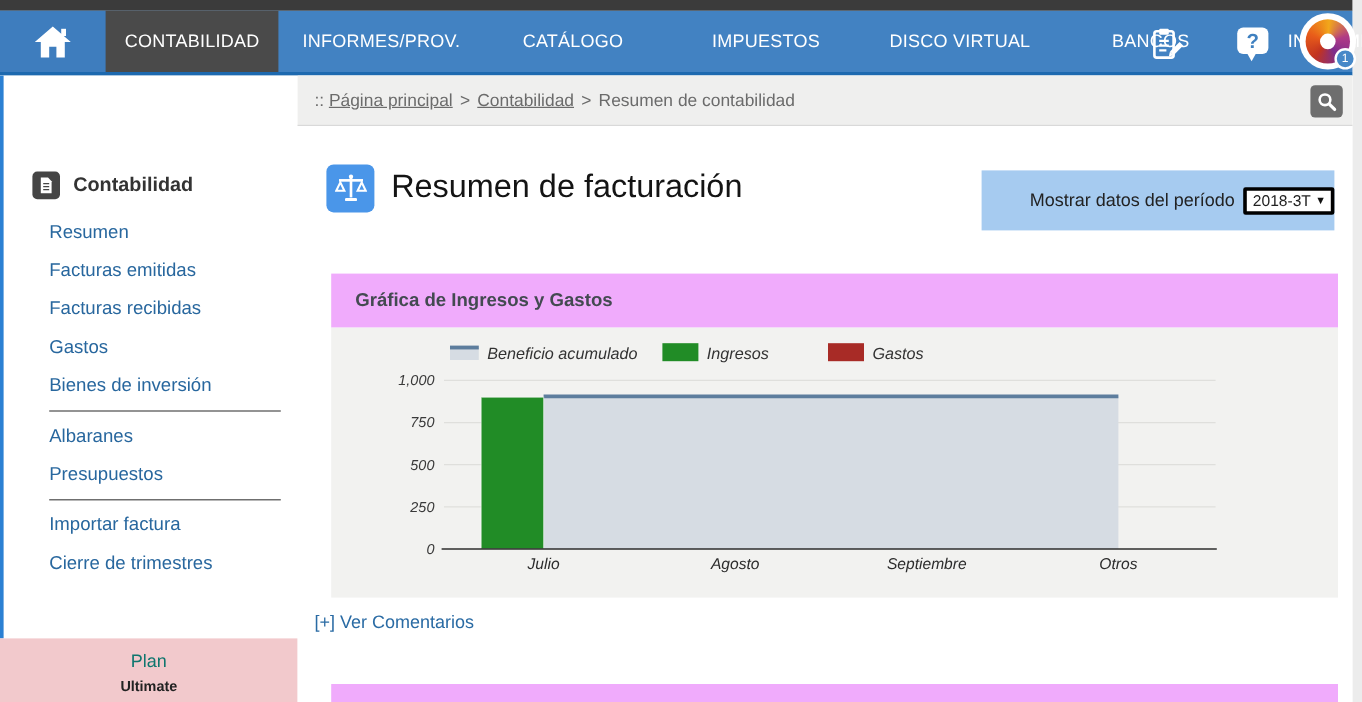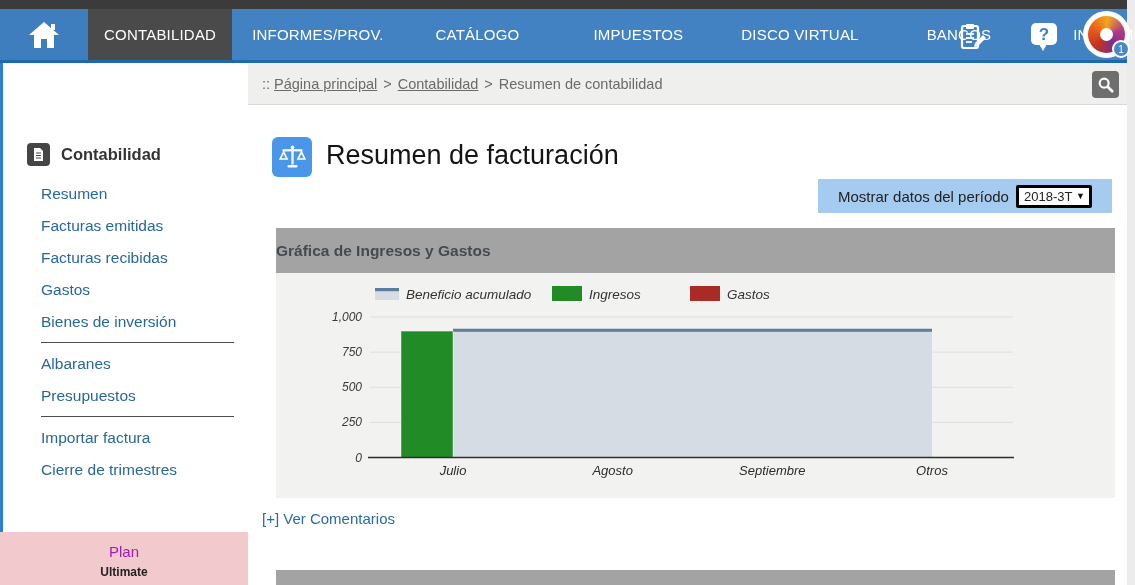--- a/index.html
+++ b/index.html
@@ -29,37 +29,37 @@
   .sb-blueedge { position:absolute; left:0; top:0; width:3px; height:469px; background:#2b80d3; }
   .sb-header { position:absolute; left:27px; top:80px; display:flex; align-items:center; gap:11px; }
   .sb-doc { width:23px; height:23px; background:#454545; border-radius:4px; display:flex; align-items:center; justify-content:center; }
   .sb-title { font-size:16.5px; font-weight:bold; color:#333; }
   .sb-items { position:absolute; left:4px; top:115px; width:248px; }
   .sb-item { height:32px; line-height:32px; padding-left:37px; font-size:15.5px; color:#28679e; cursor:pointer; white-space:nowrap; }
   .sb-divider { height:10px; border-bottom:0; position:relative; }
   .sb-divider:before { content:""; position:absolute; left:37px; right:18px; top:4px; border-top:1px solid #4d4d4d; }
   .sb-item .hl { position:relative; left:-11px; padding:2px 13px 3px 9px; border:2px solid #e23b3b; border-radius:4px; box-shadow:0 0 7px rgba(230,60,60,.85); }
   .plan { position:absolute; left:0; top:469px; width:248px; height:53px; background:#f2c9cc; text-align:center; padding-top:10px; }
-  .plan-line1 { font-size:15px; color:#a21caf; line-height:20px; }
+  .plan-line1 { font-size:15px; color:#0f766e; line-height:20px; }
   .plan-line2 { font-size:12px; font-weight:bold; color:#222; line-height:21px; }
 
   
   .main { position:absolute; left:248px; top:63px; width:879px; height:522px; background:#fff; }
   .breadcrumb { position:absolute; left:0; top:0; width:879px; height:42px; background:#efefee; border-bottom:1px solid #d9d9d9; display:flex; align-items:center; padding-left:14px; font-size:14.5px; color:#6b6b6b; }
   .breadcrumb .lnk { text-decoration:underline; cursor:pointer; margin:0 4px; color:#6b6b6b; }
   .breadcrumb .sep { margin:0 2px; }
   .search-btn { position:absolute; right:8px; top:8px; width:27px; height:27px; background:#6e6e6e; border:0; border-radius:4px; display:flex; align-items:center; justify-content:center; cursor:pointer; }
 
   .title-icon { position:absolute; left:24px; top:74px; width:40px; height:40px; border-radius:6px; background:#4a96e9; display:flex; align-items:center; justify-content:center; }
   .page-title { position:absolute; left:78px; top:77px; font-size:27px; color:#141414; }
-  .period-box { position:absolute; left:570px; top:79px; width:294px; height:34px; background:#a6cbf0; display:flex; align-items:center; justify-content:center; gap:7px; font-size:15px; color:#222;margin-top:37px; }
+  .period-box { position:absolute; left:570px; top:79px; width:294px; height:50px; background:#a6cbf0; display:flex; align-items:center; justify-content:flex-end; gap:7px; font-size:15px; color:#222; }
   .period-select { width:76px; height:23px; background:#fff; border:3px solid #000000; border-radius:2px; font-size:13px; color:#222; display:flex; align-items:center; justify-content:space-between; padding:0 4px 0 5px; cursor:pointer; }
   .sel-arrow { font-size:9px; color:#111; }
 
-  .panel-header { position:absolute; left:28px; width:839px; height:45px; background:#a3a3a3; line-height:45px; font-size:15.5px; font-weight:bold; color:#434a51; }
+  .panel-header { position:absolute; left:28px; width:839px; height:45px; background:#f0abfc; line-height:45px; padding-left:20px; font-size:15.5px; font-weight:bold; color:#434a51; }
   .panel1 { top:165px; }
   .panel2 { top:507px; height:60px; }
   .chart-area { position:absolute; left:28px; top:210px; width:839px; height:225px; background:#f2f2f0; }
   .chart-area svg { display:block; }
   .ytick { font-family:"Liberation Sans",sans-serif; font-style:italic; font-size:12px; fill:#3a3a3a; }
   .xtick { font-family:"Liberation Sans",sans-serif; font-style:italic; font-size:13px; fill:#2c2c2c; }
   .legend-text { font-family:"Liberation Sans",sans-serif; font-style:italic; font-size:13.5px; fill:#333; }
   .comments-link { position:absolute; left:14px; top:447px; font-size:15px; color:#2a6ba4; text-decoration:none; cursor:pointer; }
 </style>
 </head>

